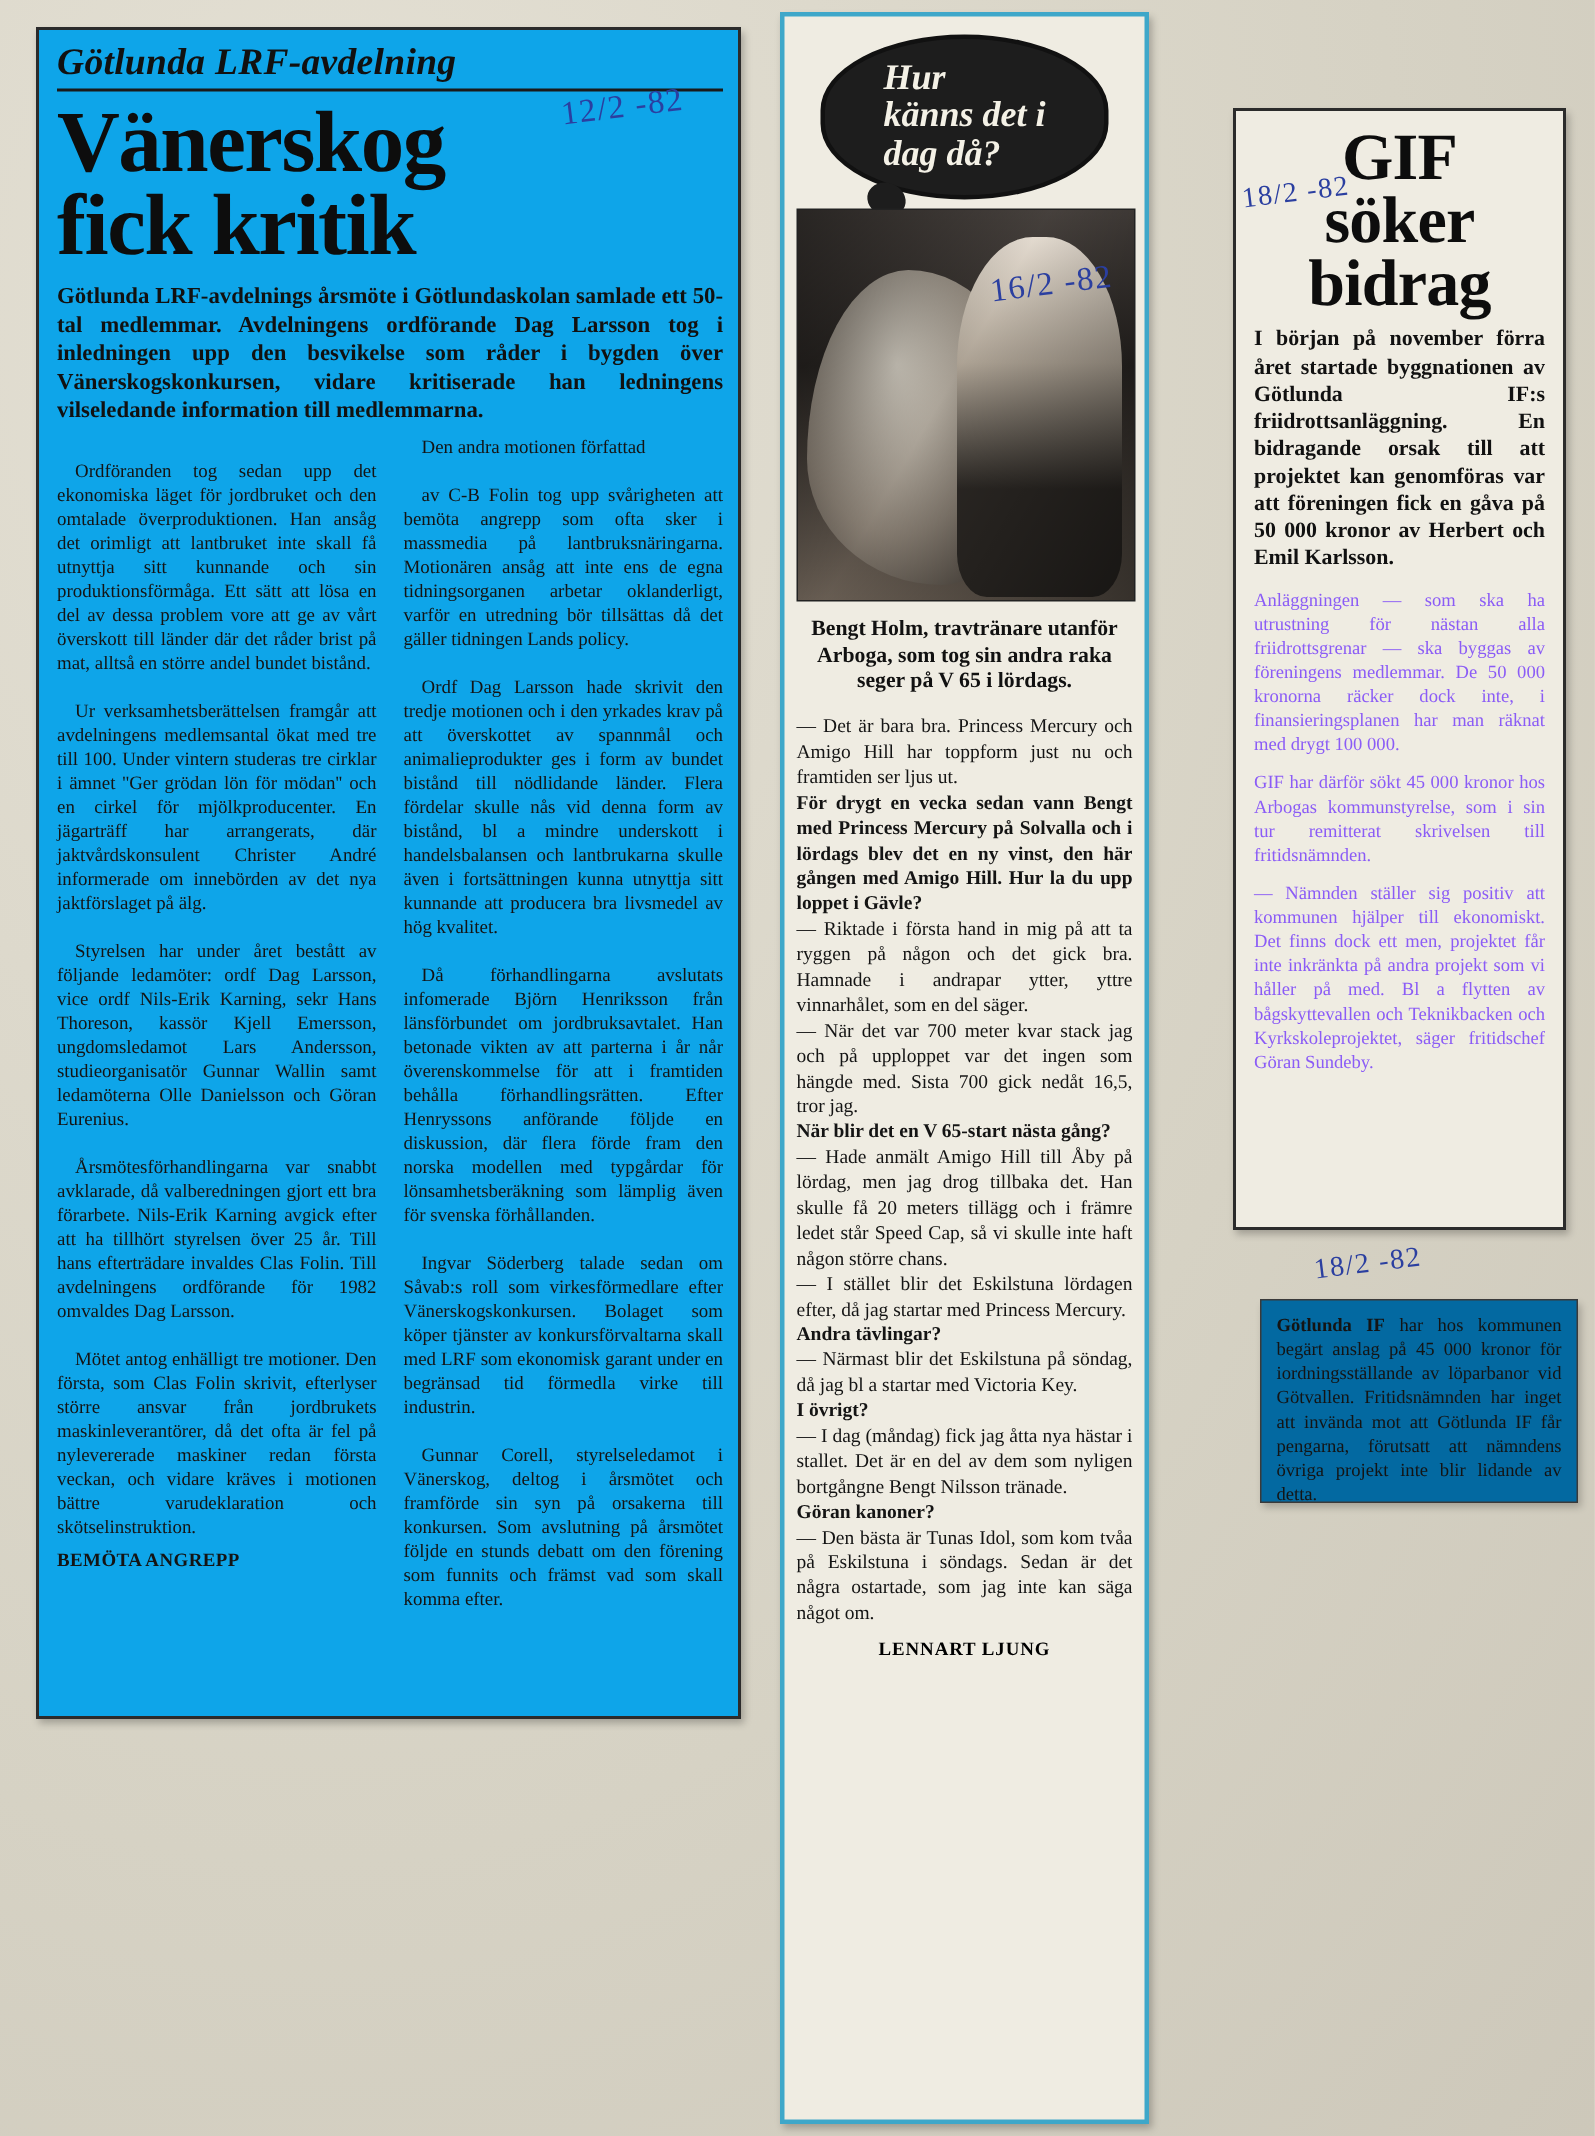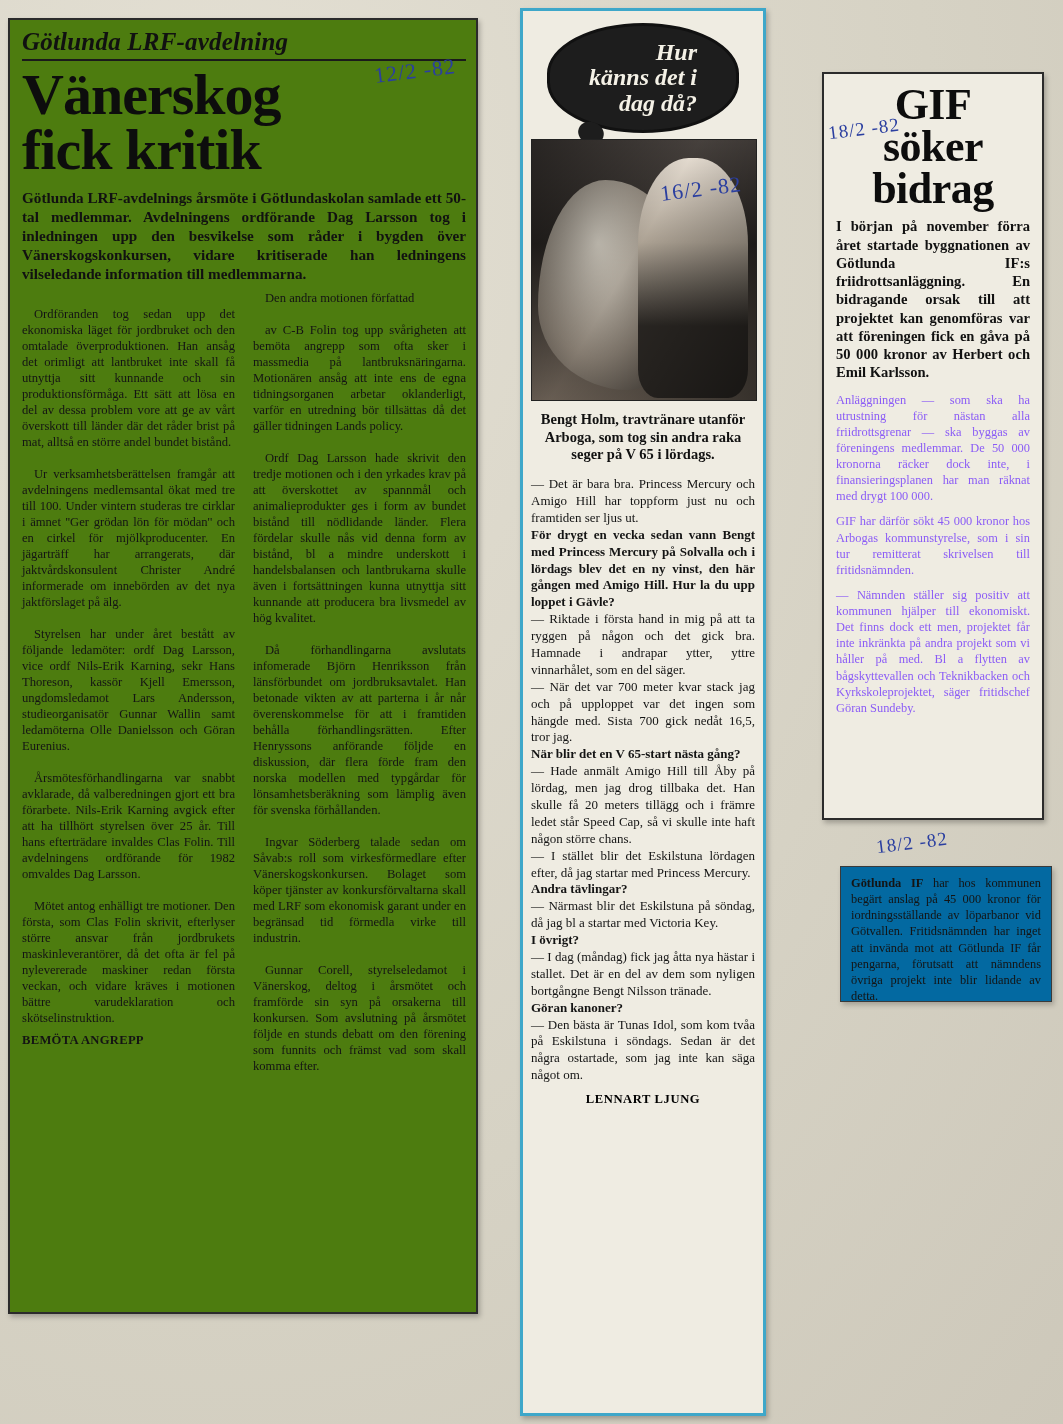--- a/index.html
+++ b/index.html
@@ -12,25 +12,25 @@
   
   .bg{
     position:absolute;inset:0;
     background:
       radial-gradient(ellipse at 20% 15%, #e4e0d4 0%, #d6d2c4 60%, #cdc8ba 100%);
   }
 
   
   .clip{position:absolute;background:#efece1;}
   .clip-left{
-    left:8px;top:18px;width:470px;height:1296px;
+    left:24px;top:18px;width:470px;height:1128px;
     border:2px solid #2b2b2b;
     padding:8px 10px 10px 12px;
     box-sizing:border-box;
-    background:#4d7c0f;
+    background:#0ea5e9;
     box-shadow:2px 3px 5px rgba(0,0,0,.25);
   }
   .kicker{
     font-family:"Liberation Serif", serif;
     font-style:italic;font-weight:bold;
     font-size:25px;letter-spacing:.2px;
     border-bottom:2px solid #1a1a1a;
     padding-bottom:3px;margin-bottom:2px;
     color:#111;
   }
@@ -71,21 +71,21 @@
     box-shadow:2px 3px 5px rgba(0,0,0,.25);
   }
   .bubble{
     position:relative;margin:6px auto 4px auto;width:186px;height:104px;
     background:#1d1d1d;border-radius:50%/46%;
     display:flex;align-items:center;justify-content:center;
     border:3px solid #111;
   }
   .bubble-txt{
     color:#f4f1e6;font-weight:bold;font-size:24px;line-height:1.06;
-    text-align:right;font-style:italic;
+    text-align:left;font-style:italic;
   }
   .bubble:after{
     content:"";position:absolute;left:28px;bottom:-14px;
     width:26px;height:22px;background:#1d1d1d;border-radius:50%;
     transform:rotate(20deg);
   }
   .photo{
     margin:6px 0 0 0;width:100%;height:260px;
     background:
       linear-gradient(180deg,#4a4440 0%,#2b2724 40%,#6d6257 100%);

